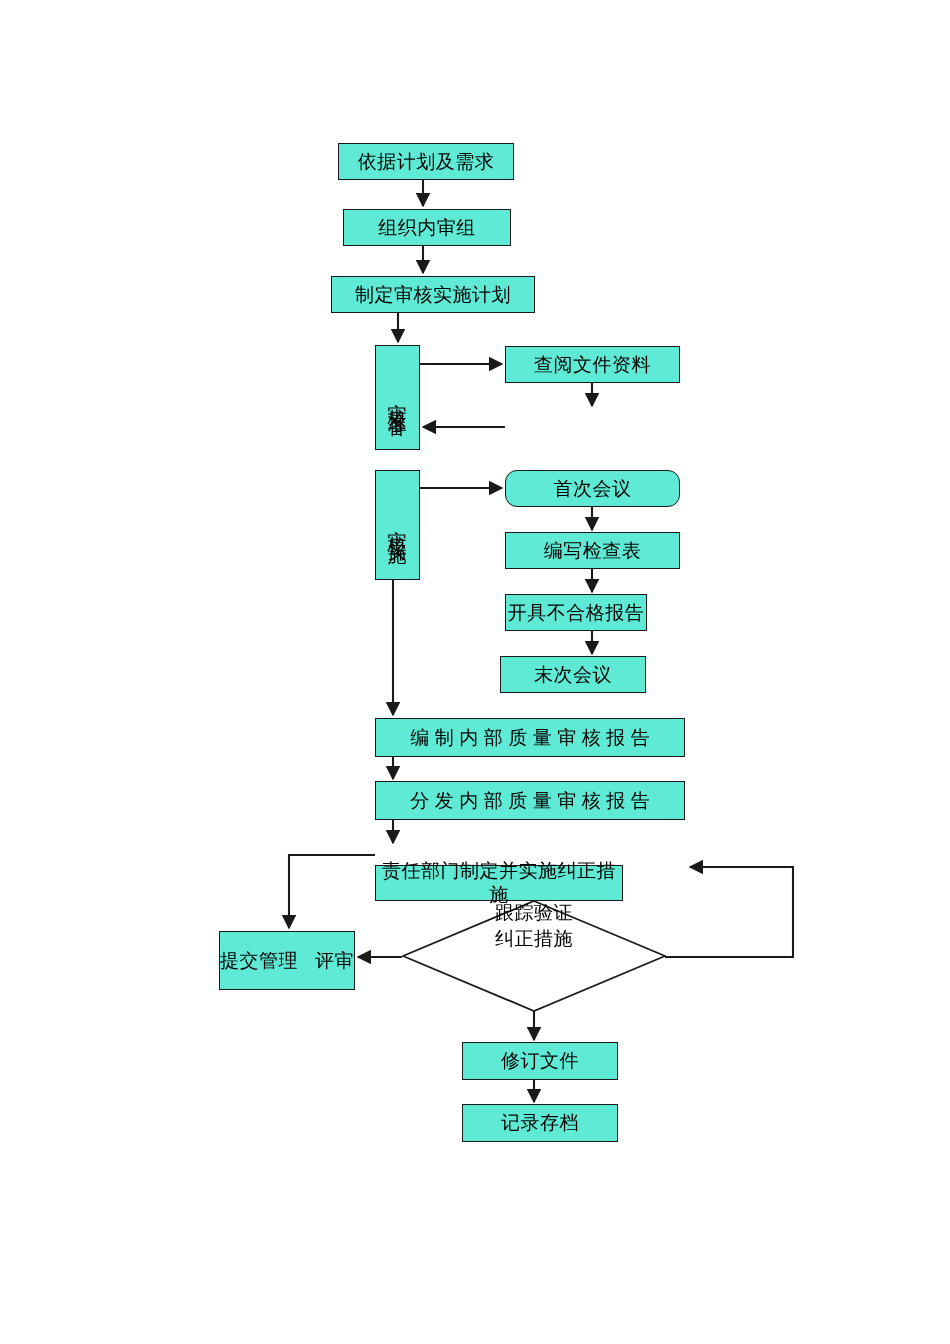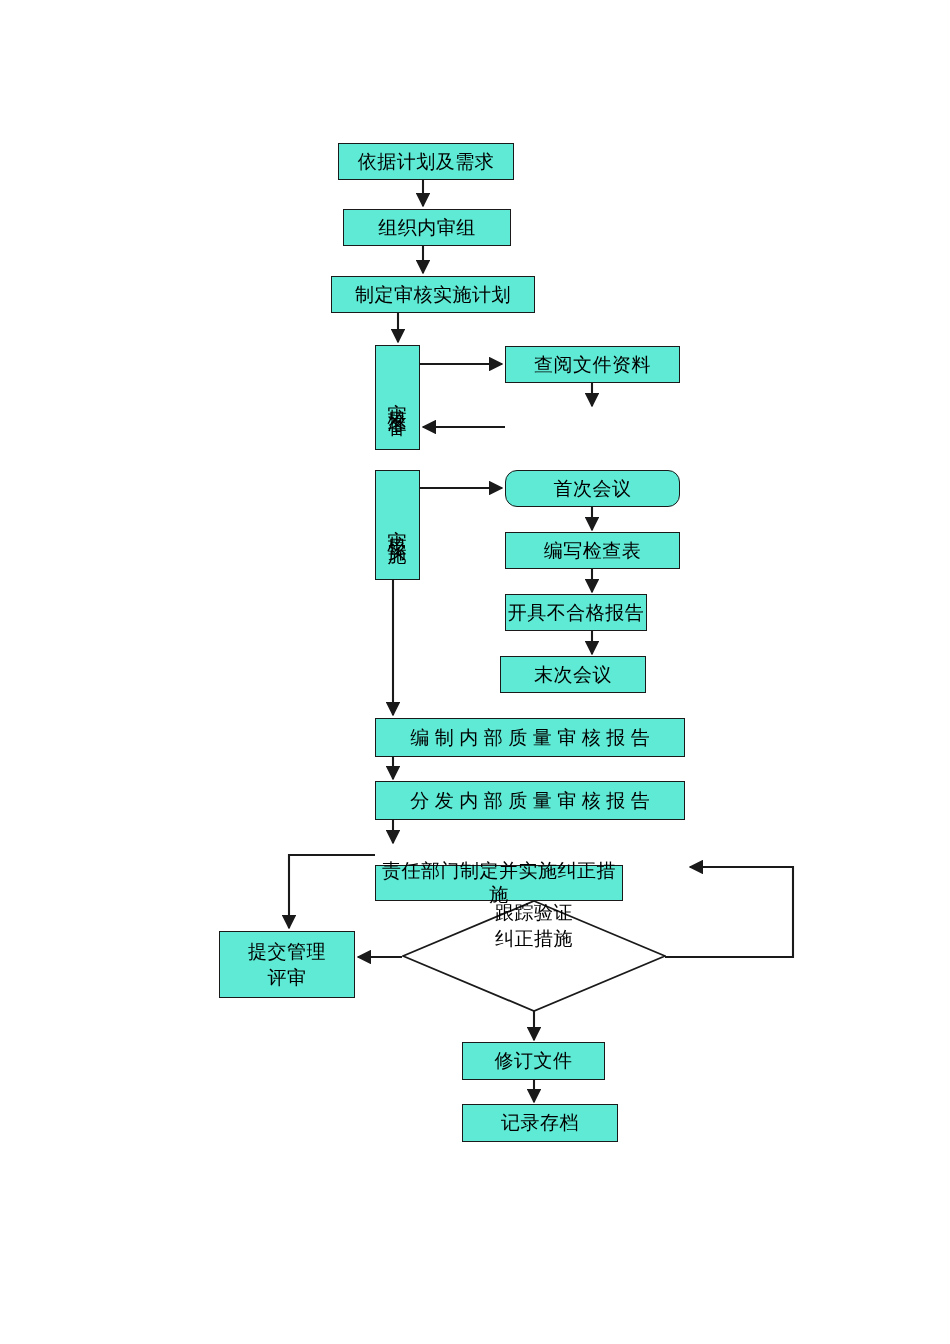--- a/index.html
+++ b/index.html
@@ -176,38 +176,38 @@
   </div>
 
   <div class="node wide-track" style="left:375px; top:781px; width:310px; height:39px;">
     <span>分发内部质量审核报告</span>
   </div>
 
   <div class="node" style="left:375px; top:845px; width:248px; height:36px;margin-top:20px;">
     <span>责任部门制定并实施纠正措施</span>
   </div>
 
-  <div class="node two-line" style="left:219px; top:931px; width:136px; height:67px; flex-direction:column;">
+  <div class="node two-line" style="left:219px; top:931px; width:136px; height:59px; flex-direction:row;justify-content:space-between;">
     <span>提交管理</span>
     <span>评审</span>
   </div>
 
   <div class="diamond-wrap" style="left:402px; top:900px; width:264px; height:112px;">
     <svg width="264" height="112" viewBox="0 0 264 112" xmlns="http://www.w3.org/2000/svg">
       <polygon points="132,1 263,56 132,111 1,56" fill="#ffffff" stroke="#1a1a1a" stroke-width="1.8"></polygon>
     </svg>
     <div class="diamond-label">
       <div>
         <div>跟踪验证</div>
         <div>纠正措施</div>
       </div>
     </div>
   </div>
 
-  <div class="node" style="left:462px; top:1042px; width:143px; height:38px;">
+  <div class="node" style="left:462px; top:1042px; width:156px; height:38px;">
     <span>修订文件</span>
   </div>
 
   <div class="node" style="left:462px; top:1104px; width:156px; height:38px;justify-content:center;">
     <span>记录存档</span>
   </div>
 
 </div>
 
 </body></html>

